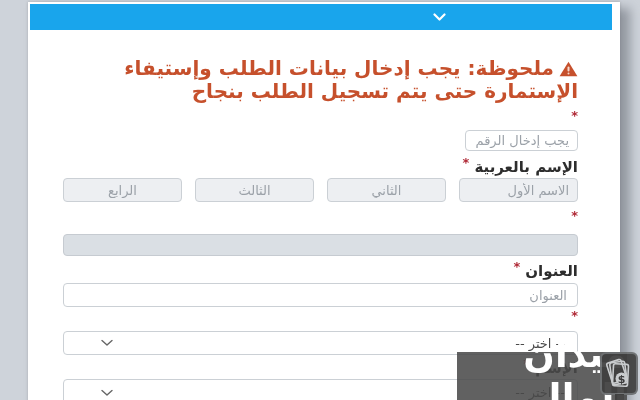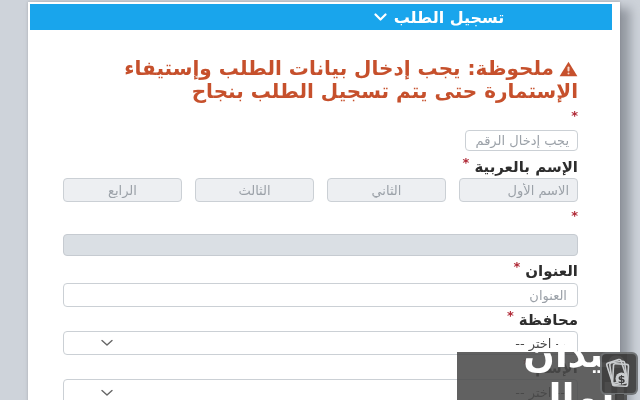--- a/index.html
+++ b/index.html
@@ -87,21 +87,20 @@
 <div class="stage">
   <div class="card">
 
     <div class="card-header">
       <div class="hdr-inner">
         <span class="chev">
           <svg width="13" height="9" viewBox="0 0 13 9">
               <polyline points="1.5,1.5 6.5,6.5 11.5,1.5" fill="none" stroke="#ffffff" stroke-width="2.2" stroke-linecap="round" stroke-linejoin="round"></polyline>
             </svg>
         </span>
-        <span class="hdr-title">تسجيل الطلب</span>
       </div>
     </div>
 
     <div class="form">
 
       <p class="notice"><span class="warn-ic"><svg width="19" height="16" viewBox="0 0 19 16">
               <path d="M9.5 0.8 L18.4 15.2 L0.6 15.2 Z" fill="#c6502c"></path>
               <rect x="8.5" y="5.4" width="2" height="5" rx="1" fill="#f6d9cd"></rect>
               <rect x="8.5" y="11.6" width="2" height="2" rx="1" fill="#f6d9cd"></rect>
             </svg></span><span>ملحوظة: يجب إدخال بيانات الطلب وإستيفاء الإستمارة حتى يتم تسجيل الطلب بنجاح</span></p>
@@ -127,21 +126,20 @@
       </div>
       <input class="inp-dob" type="text" value="" style="">
 
       <div class="lbl mt-addr">
         <span>العنوان</span>
         <span class="req">*</span>
       </div>
       <input class="inp-address" type="text" placeholder="العنوان" style="">
 
       <div class="lbl mt-gov">
-        <span>محافظة</span>
         <span class="req">*</span>
       </div>
       <div class="sel-wrap">
         <select>
           <option>-- اختر --</option>
         </select>
         <span class="sel-chev">
           <svg width="12" height="7" viewBox="0 0 12 7">
               <polyline points="1,1 6,5.5 11,1" fill="none" stroke="#666" stroke-width="1.4" stroke-linecap="round" stroke-linejoin="round"></polyline>
             </svg>

